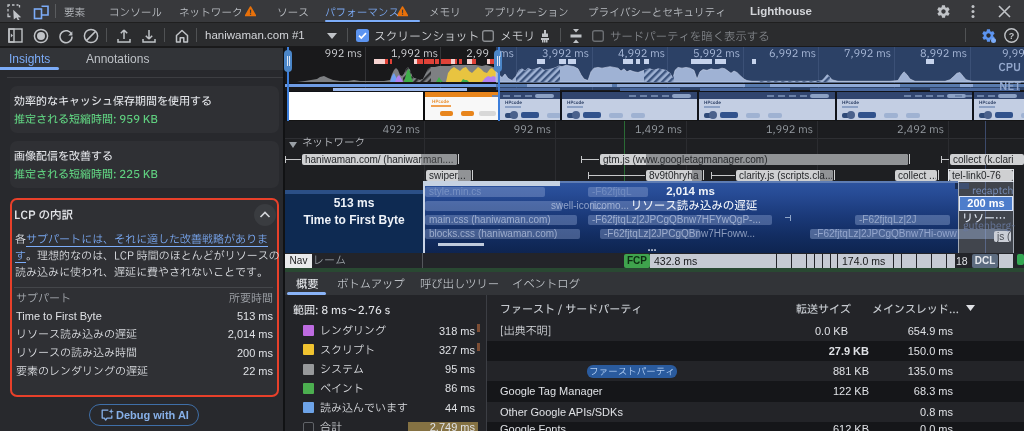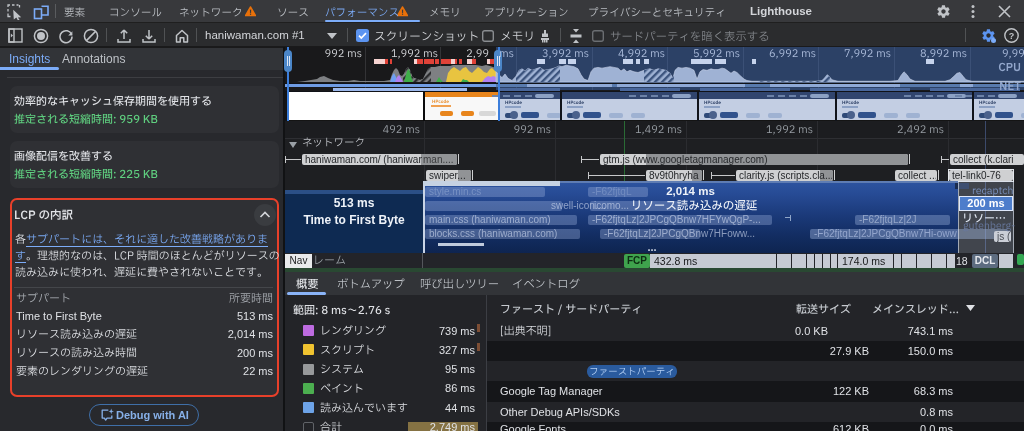--- a/index.html
+++ b/index.html
@@ -104,21 +104,21 @@
       <circle cx="20" cy="20" r="4" fill="#7cacf8"></circle>
     </svg>
     <svg width="15" height="15" viewBox="0 0 15 15" style="position:absolute;left:1004px;top:28px">
       <circle cx="7.5" cy="7.5" r="6.7" fill="none" stroke="#c0c3c7" stroke-width="1.4"></circle>
       <text x="7.5" y="11" font-size="9" font-weight="700" fill="#c0c3c7" text-anchor="middle" font-family="Liberation Sans">?</text>
     </svg>
     <div style="position:absolute;left:0px;top:47px;width:283px;height:384px;background:#28292d;"></div>
     <div style="position:absolute;left:0px;top:47px;width:283px;height:23px;background:#323438;"></div>
     <div style="position:absolute;left:0px;top:47px;width:283px;height:1px;background:#1a1a1b;"></div>
     <div style="position:absolute;left:9px;top:49px;width:60px;height:20px;font-size:12px;color:#7cacf8;text-align:left;font-weight:500;line-height:20px;">Insights</div>
-    <div style="position:absolute;left:62px;top:49px;width:90px;height:20px;font-size:12px;color:#bdc1c6;text-align:left;font-weight:400;line-height:20px;">Annotations</div>
+    <div style="position:absolute;left:86px;top:49px;width:90px;height:20px;font-size:12px;color:#bdc1c6;text-align:left;font-weight:400;line-height:20px;">Annotations</div>
     <div style="position:absolute;left:0px;top:67px;width:59px;height:2.5px;background:#7cacf8;border-radius:0 2px 2px 0;"></div>
     <div style="position:absolute;left:7px;top:77px;width:276px;height:1px;background:#3d3e42;"></div>
     <div style="position:absolute;left:10px;top:86px;width:269px;height:47px;background:#2f3034;border-radius:7px;"></div>
     <div style="position:absolute;left:10px;top:141px;width:269px;height:47px;background:#2f3034;border-radius:7px;"></div>
     <div style="position:absolute;left:10px;top:198px;width:269px;height:199px;background:#2f3034;border-radius:7px;border:2.5px solid #e8402a;box-sizing:border-box;"></div>
     <svg width="22" height="22" viewBox="0 0 22 22" style="position:absolute;left:254px;top:204px">
       <circle cx="11" cy="11" r="11" fill="#3a3c40"></circle>
       <path d="M6.5 13 L11 8.5 L15.5 13" stroke="#d3d5d9" stroke-width="1.6" fill="none"></path>
     </svg>
     <div style="position:absolute;left:26px;top:245.5px;width:242px;height:1px;background:#7cacf8;"></div>
@@ -429,49 +429,51 @@
     <div style="position:absolute;left:956px;top:253.5px;width:16px;height:14px;font-size:10.5px;color:#dfe1e5;text-align:left;font-weight:400;line-height:14px;z-index:5;">18</div>
     <div style="position:absolute;left:972px;top:253.5px;width:26px;height:14px;background:#5d6c80;z-index:6;border-radius:2px;"></div>
     <div style="position:absolute;left:972px;top:253.5px;width:26px;height:14px;font-size:10px;color:#e6e9ee;text-align:center;font-weight:600;line-height:14px;z-index:7;">DCL</div>
     <div style="position:absolute;left:999px;top:253.5px;width:14px;height:14px;background:#c6cad3;z-index:4;"></div>
     <div style="position:absolute;left:1017px;top:254px;width:7px;height:11px;background:#34a853;z-index:6;border-radius:2px;"></div>
     <div style="position:absolute;left:285px;top:268px;width:739px;height:4px;background:#294832;"></div>
     <div style="position:absolute;left:285px;top:272px;width:739px;height:159px;background:#232428;"></div>
     <div style="position:absolute;left:285px;top:272px;width:739px;height:23px;background:#323438;"></div>
     <div style="position:absolute;left:287px;top:292px;width:39px;height:3px;background:#8ab4f8;border-radius:2px;"></div>
     <div style="position:absolute;left:303px;top:325px;width:11px;height:11px;background:#bd6be0;z-index:4;border-radius:1px;"></div>
-    <div style="position:absolute;left:375px;top:321.5px;width:100px;height:18px;font-size:11px;color:#dfe1e5;text-align:right;font-weight:400;line-height:18px;z-index:5;">739 ms</div>
+    <div style="position:absolute;left:375px;top:321.5px;width:100px;height:18px;font-size:11px;color:#dfe1e5;text-align:right;font-weight:400;line-height:18px;z-index:5;">318 ms</div>
     <div style="position:absolute;left:303px;top:344.3px;width:11px;height:11px;background:#f0c330;z-index:4;border-radius:1px;"></div>
     <div style="position:absolute;left:375px;top:340.8px;width:100px;height:18px;font-size:11px;color:#dfe1e5;text-align:right;font-weight:400;line-height:18px;z-index:5;">327 ms</div>
     <div style="position:absolute;left:303px;top:363.6px;width:11px;height:11px;background:#97999b;z-index:4;border-radius:1px;"></div>
     <div style="position:absolute;left:375px;top:360.1px;width:100px;height:18px;font-size:11px;color:#dfe1e5;text-align:right;font-weight:400;line-height:18px;z-index:5;">95 ms</div>
     <div style="position:absolute;left:303px;top:382.9px;width:11px;height:11px;background:#4caf50;z-index:4;border-radius:1px;"></div>
     <div style="position:absolute;left:375px;top:379.4px;width:100px;height:18px;font-size:11px;color:#dfe1e5;text-align:right;font-weight:400;line-height:18px;z-index:5;">86 ms</div>
     <div style="position:absolute;left:303px;top:402.2px;width:11px;height:11px;background:#6da3e8;z-index:4;border-radius:1px;"></div>
     <div style="position:absolute;left:375px;top:398.7px;width:100px;height:18px;font-size:11px;color:#dfe1e5;text-align:right;font-weight:400;line-height:18px;z-index:5;">44 ms</div>
     <div style="position:absolute;left:303px;top:421.5px;width:11px;height:11px;border:1.5px solid #606368;box-sizing:border-box;border-radius:2px;z-index:4;"></div>
     <div style="position:absolute;left:408px;top:422px;width:70px;height:11.5px;background:#857243;z-index:3;"></div>
     <div style="position:absolute;left:375px;top:418px;width:100px;height:18px;font-size:11px;color:#dfe1e5;text-align:right;font-weight:400;line-height:18px;z-index:5;">2,749 ms</div>
     <div style="position:absolute;left:477px;top:324px;width:3px;height:8px;background:#7d4e35;z-index:3;"></div>
     <div style="position:absolute;left:477px;top:343px;width:3px;height:8px;background:#7d4e35;z-index:3;"></div>
     <div style="position:absolute;left:486px;top:295px;width:1px;height:136px;background:#3c3e44;"></div>
     <svg width="9" height="6" viewBox="0 0 9 6" style="position:absolute;left:966px;top:305px;z-index:4">
       <path d="M0 0 H9 L4.5 6 Z" fill="#dfe1e5"></path>
     </svg>
-    <div style="position:absolute;left:728px;top:320.5px;width:100px;height:20.3px;font-size:11px;color:#dfe1e5;text-align:right;font-weight:400;line-height:20.3px;z-index:3;">0.0 KB</div>
-    <div style="position:absolute;left:853px;top:320.5px;width:100px;height:20.3px;font-size:11px;color:#dfe1e5;text-align:right;font-weight:400;line-height:20.3px;z-index:3;">743.1 ms</div>
+    <div style="position:absolute;left:748px;top:320.5px;width:100px;height:20.3px;font-size:11px;color:#dfe1e5;text-align:right;font-weight:400;line-height:20.3px;z-index:3;">0.0 KB</div>
+    <div style="position:absolute;left:853px;top:320.5px;width:100px;height:20.3px;font-size:11px;color:#dfe1e5;text-align:right;font-weight:400;line-height:20.3px;z-index:3;">654.9 ms</div>
     <div style="position:absolute;left:487px;top:340.8px;width:537px;height:20.3px;background:#151619;z-index:2;"></div>
-    <div style="position:absolute;left:769px;top:340.8px;width:100px;height:26px;font-size:11px;color:#dfe1e5;text-align:right;font-weight:400;line-height:20.3px;z-index:3;">27.9 KB</div>
+    <div style="position:absolute;left:769px;top:340.8px;width:100px;height:26px;font-size:11px;color:#dfe1e5;text-align:right;font-weight:700;line-height:20.3px;z-index:3;">27.9 KB</div>
     <div style="position:absolute;left:853px;top:340.8px;width:100px;height:20.3px;font-size:11px;color:#dfe1e5;text-align:right;font-weight:400;line-height:20.3px;z-index:3;">150.0 ms</div>
     <div style="position:absolute;left:587px;top:364.75px;width:90px;height:13px;background:#2a5b9e;z-index:3;border-radius:6px;"></div>
+    <div style="position:absolute;left:769px;top:361.1px;width:100px;height:20.3px;font-size:11px;color:#dfe1e5;text-align:right;font-weight:400;line-height:20.3px;z-index:3;">881 KB</div>
+    <div style="position:absolute;left:853px;top:361.1px;width:100px;height:20.3px;font-size:11px;color:#dfe1e5;text-align:right;font-weight:400;line-height:20.3px;z-index:3;">135.0 ms</div>
     <div style="position:absolute;left:487px;top:381.4px;width:537px;height:20.3px;background:#151619;z-index:2;"></div>
     <div style="position:absolute;left:500px;top:381.4px;width:260px;height:20.3px;font-size:11px;color:#dfe1e5;text-align:left;font-weight:400;line-height:20.3px;z-index:3;">Google Tag Manager</div>
     <div style="position:absolute;left:769px;top:381.4px;width:100px;height:20.3px;font-size:11px;color:#dfe1e5;text-align:right;font-weight:400;line-height:20.3px;z-index:3;">122 KB</div>
     <div style="position:absolute;left:853px;top:381.4px;width:100px;height:20.3px;font-size:11px;color:#dfe1e5;text-align:right;font-weight:400;line-height:20.3px;z-index:3;">68.3 ms</div>
-    <div style="position:absolute;left:500px;top:401.7px;width:260px;height:20.3px;font-size:11px;color:#dfe1e5;text-align:left;font-weight:400;line-height:20.3px;z-index:3;">Other Debug APIs/SDKs</div>
+    <div style="position:absolute;left:500px;top:401.7px;width:260px;height:20.3px;font-size:11px;color:#dfe1e5;text-align:left;font-weight:400;line-height:20.3px;z-index:3;">Other Google APIs/SDKs</div>
     <div style="position:absolute;left:853px;top:401.7px;width:100px;height:20.3px;font-size:11px;color:#dfe1e5;text-align:right;font-weight:400;line-height:20.3px;z-index:3;">0.8 ms</div>
     <div style="position:absolute;left:487px;top:422px;width:537px;height:20.3px;background:#151619;z-index:2;"></div>
     <div style="position:absolute;left:500px;top:419px;width:260px;height:20.3px;font-size:11px;color:#dfe1e5;text-align:left;font-weight:400;line-height:20.3px;z-index:3;">Google Fonts</div>
     <div style="position:absolute;left:769px;top:419px;width:100px;height:20.3px;font-size:11px;color:#dfe1e5;text-align:right;font-weight:400;line-height:20.3px;z-index:3;">612 KB</div>
     <div style="position:absolute;left:853px;top:419px;width:100px;height:20.3px;font-size:11px;color:#dfe1e5;text-align:right;font-weight:400;line-height:20.3px;z-index:3;">0.0 ms</div>
     <svg width="1024" height="431" viewBox="0 0 1024 431" style="position:absolute;left:0;top:0;z-index:60;pointer-events:none">
       <defs>
         <path id="g0" d="M944 733H642V636H880V405H489Q465 363 422 303H943V247H772Q715 137 612 65Q778 22 932 -27L902 -80Q756 -33 545 26Q375 -62 72 -79L55 -22Q186 -14 284 3Q382 20 458 49Q315 86 176 119Q242 178 303 247H58V303H350Q397 365 422 405H121V636H351V733H59V789H944ZM410 636H583V733H410ZM351 583H183V458H351ZM583 583H410V458H583ZM818 458V583H642V458ZM378 247Q342 202 286 146Q384 124 536 85Q637 143 702 247Z"></path>
         <path id="g1" d="M524 492H954V440H533Q443 363 362 310Q414 280 451 256Q572 330 683 423L730 388Q605 284 476 210Q643 216 792 228Q760 257 714 295L756 326Q853 251 939 158L895 124Q867 156 840 182Q666 167 524 160V-74H460V157Q247 147 75 147L67 202Q235 202 360 206Q372 212 381 216Q390 221 397 225Q293 291 170 356L208 397Q268 365 309 341Q388 391 448 440H46V492H460V575H108V626H460V707H76V758H460V834H524V758H920V707H524V626H877V575H524ZM667 122Q812 61 940 -9L905 -56Q789 10 631 77ZM67 -1Q219 51 317 120L359 81Q264 8 97 -52Z"></path>
         <path id="g2" d="M827 0H755V84H136V152H755V629H153V697H827Z"></path>

